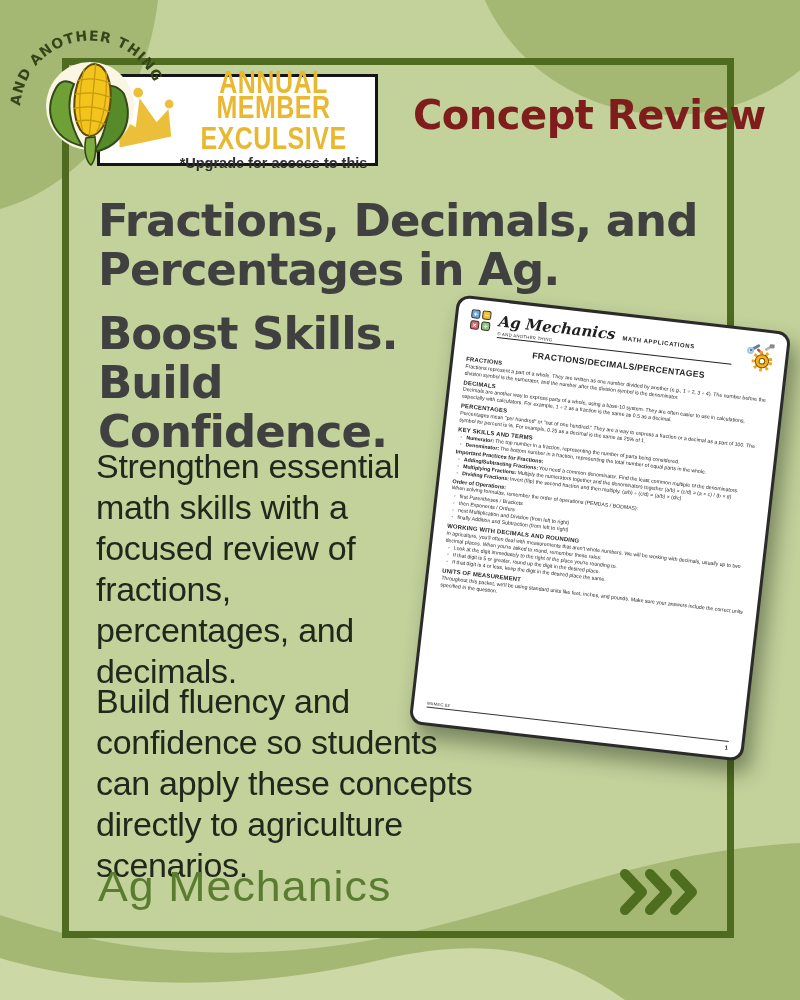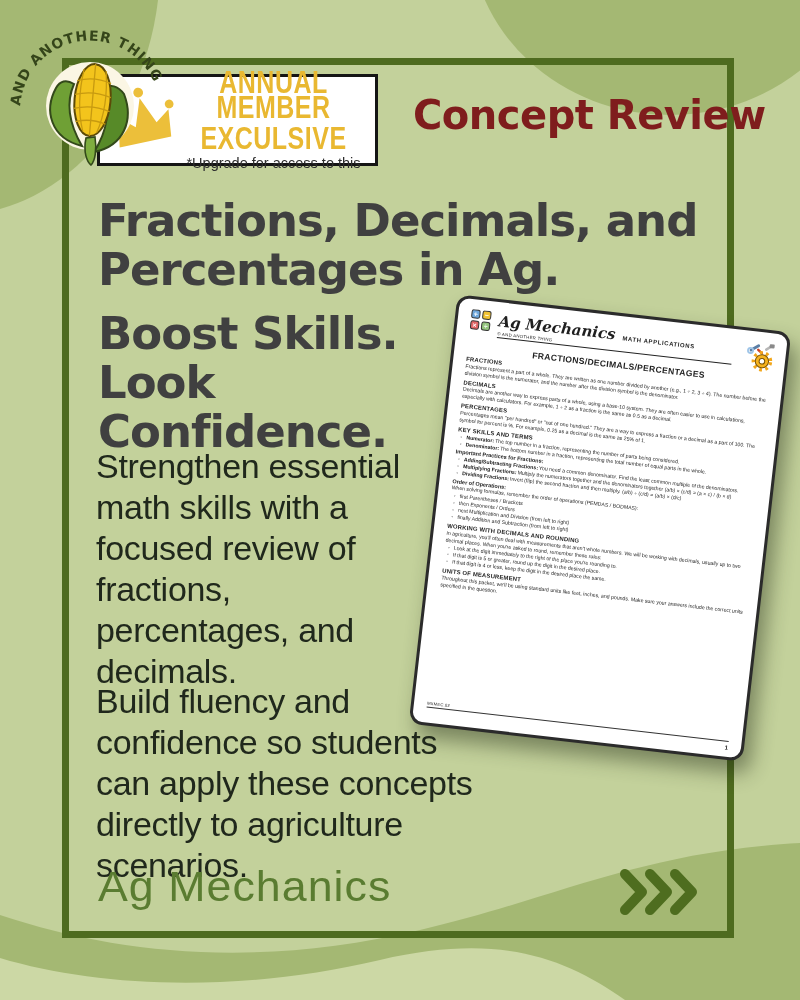--- a/index.html
+++ b/index.html
@@ -20,21 +20,21 @@
 
   
   #badge{left:97px;top:74px;width:281px;height:92px;background:#ffffff;
          border:3px solid #151515;z-index:3;display:flex;align-items:center;box-sizing:border-box;}
   #badge .crown{width:78px;height:84px;margin-left:2px;flex:0 0 auto;}
   #badge .badge-text{flex:1;text-align:center;line-height:1;transform:translateX(-4px);}
   .badge-l1,.badge-l2{color:#e9b831;font-weight:bold;letter-spacing:.5px;
          transform:scaleY(1.25);transform-origin:center;}
   .badge-l1{font-size:25px;margin-top:2px;}
   .badge-l2{font-size:25px;margin-top:3px;}
-  .badge-sub{color:#2e2e2e;font-size:14.5px;line-height:1.2;margin-top:7px;font-weight:400;}
+  .badge-sub{color:#2e2e2e;font-size:14.5px;line-height:1.2;margin-top:7px;font-weight:700;}
 
   
   #concept-label{left:413px;top:92px;font-size:40px;font-weight:bold;color:#7f1d1d;z-index:2;
                  font-family:"DejaVu Sans","Liberation Sans",sans-serif;letter-spacing:-.5px;}
   .green-head{color:#404040;font-weight:800;font-size:45px;line-height:49px;
               font-family:"DejaVu Sans","Liberation Sans",sans-serif;letter-spacing:-1px;z-index:2;}
   #headline{left:98px;top:196px;}
   #subheadline{left:98px;top:300px;margin-top:9px;}
   .body-copy{color:#20281c;font-size:34px;line-height:41px;z-index:2;letter-spacing:-.3px;}
   #para1{left:96px;top:446px;width:330px;}
@@ -126,21 +126,21 @@
 
 <div id="concept-label" class="abs">Concept Review</div>
 
 <div id="headline" class="abs green-head">
   <div>Fractions, Decimals, and</div>
   <div>Percentages in Ag.</div>
 </div>
 
 <div id="subheadline" class="abs green-head">
   <div>Boost Skills.</div>
-  <div>Look</div>
+  <div>Build</div>
   <div>Confidence.</div>
 </div>
 
 <div id="para1" class="abs body-copy">Strengthen essential math skills with a focused review of fractions, percentages, and decimals.</div>
 <div id="para2" class="abs body-copy">Build fluency and confidence so students can apply these concepts directly to agriculture scenarios.</div>
 
 <div id="brand-footer" class="abs">Ag Mechanics</div>
 
 <svg id="chevrons" class="abs" width="88" height="54" viewBox="0 0 88 54">
   <g fill="none" stroke="#4e6d1f" stroke-width="10" stroke-linecap="round" stroke-linejoin="round">

